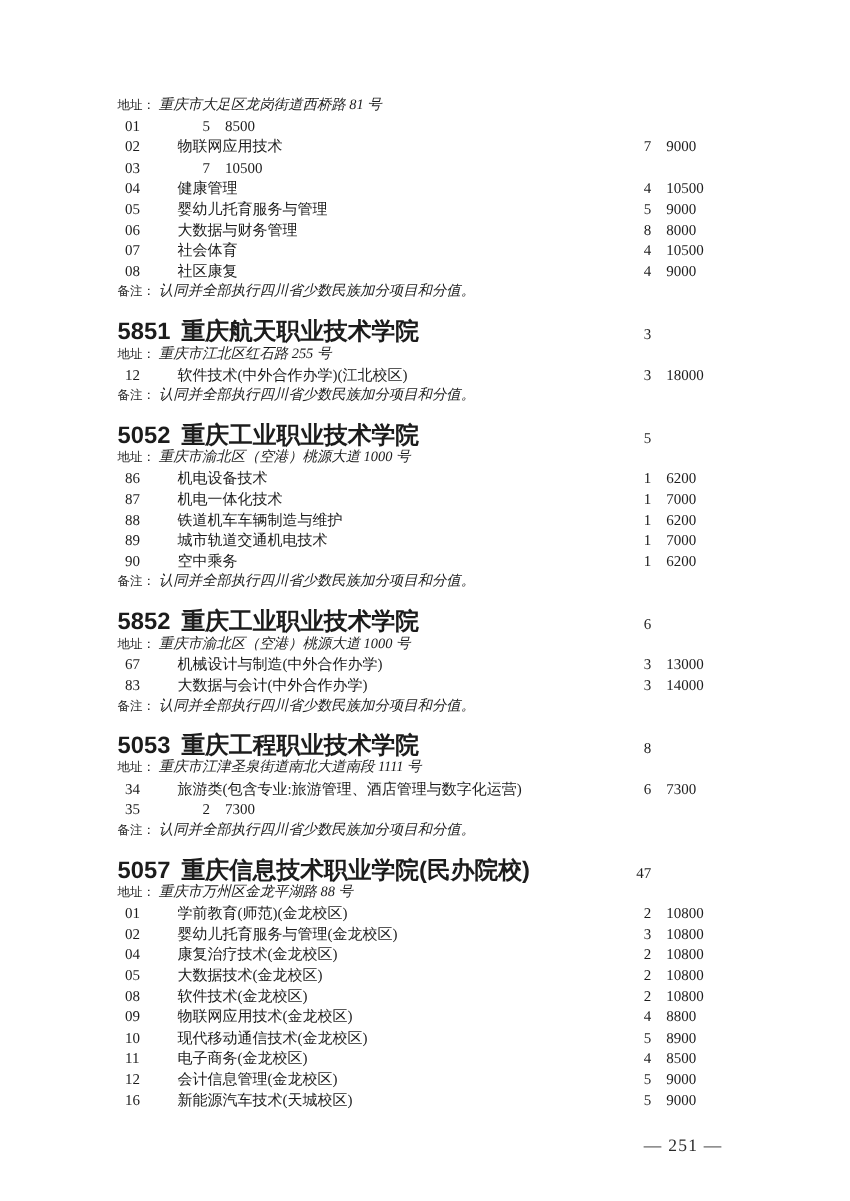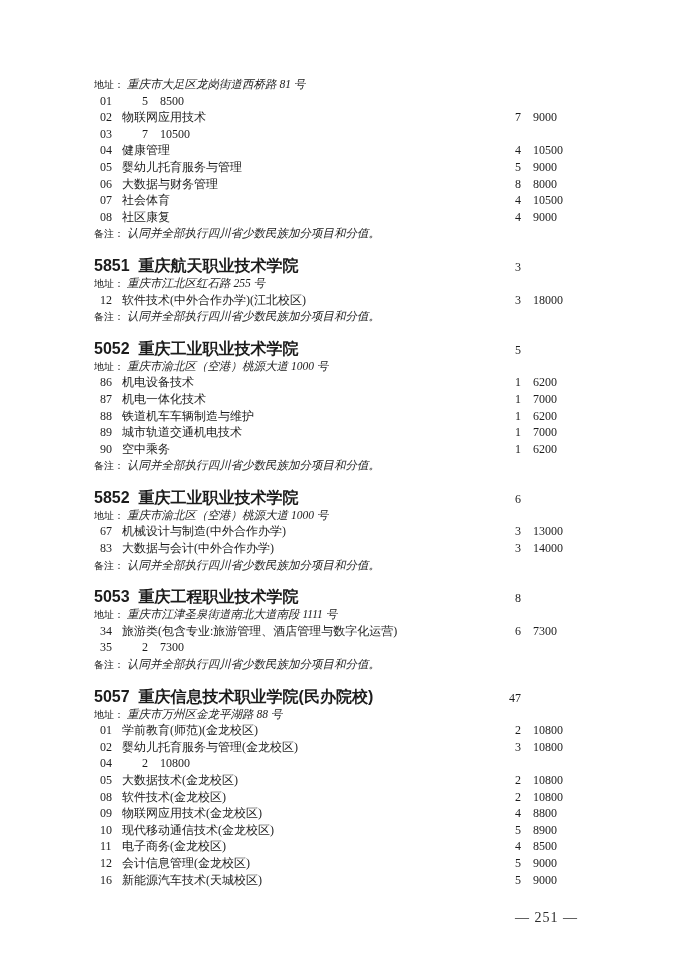--- a/index.html
+++ b/index.html
@@ -7,34 +7,34 @@
     width:680px; height:961px; background:#ffffff; color:#1c1c1c;
     font-family:"Liberation Serif","DejaVu Serif",serif;
     position:relative; overflow:hidden;
   }
   main { position:absolute; top:76px; left:94px; width:489px; }
   .section + .section { margin-top:15px; }
   .line { display:flex; align-items:baseline; height:16.6px; font-size:12px; line-height:16.6px; }
   .header { height:18px; line-height:18px; }
   .header .code, .header .sname {
     font-family:"Liberation Sans","DejaVu Sans",sans-serif;
-    font-weight:bold; font-size:16px;
+    font-weight:bold; font-size:19px;
   }
   .header .code { margin-right:9px; }
   .header .sname { flex:1; }
   .count { width:26px; text-align:right; flex:none; font-size:12px; font-weight:normal; }
   .fee   { width:50px; margin-left:12px; flex:none; font-size:12px; }
   .addr, .note { font-size:11.5px; }
   .lbl {
     font-family:"Liberation Sans","DejaVu Sans",sans-serif;
     font-weight:normal; font-size:10px; margin-right:3px; flex:none;
   }
   .kai { font-style:italic; font-size:11.5px; }
   .course { padding-left:6px; }
-  .cno { width:18px; flex:none; margin-right:4px; }
+  .cno { width:18px; flex:none; margin-right:24px; }
   .cname { flex:1; }
   .page-number {
     position:absolute; top:910px; right:102px;
     font-size:14px; letter-spacing:1px; color:#2a2a2a;
   }
 </style>
 </head>
 <body>
 
 <main>
@@ -268,20 +268,21 @@
 
   <div class="line course">
     <span class="cno">02</span>
     <span class="cname">婴幼儿托育服务与管理(金龙校区)</span>
     <span class="count">3</span>
     <span class="fee">10800</span>
   </div>
 
   <div class="line course">
     <span class="cno">04</span>
+    <span class="cname">康复治疗技术(金龙校区)</span>
     <span class="count">2</span>
     <span class="fee">10800</span>
   </div>
 
   <div class="line course">
     <span class="cno">05</span>
     <span class="cname">大数据技术(金龙校区)</span>
     <span class="count">2</span>
     <span class="fee">10800</span>
   </div>

